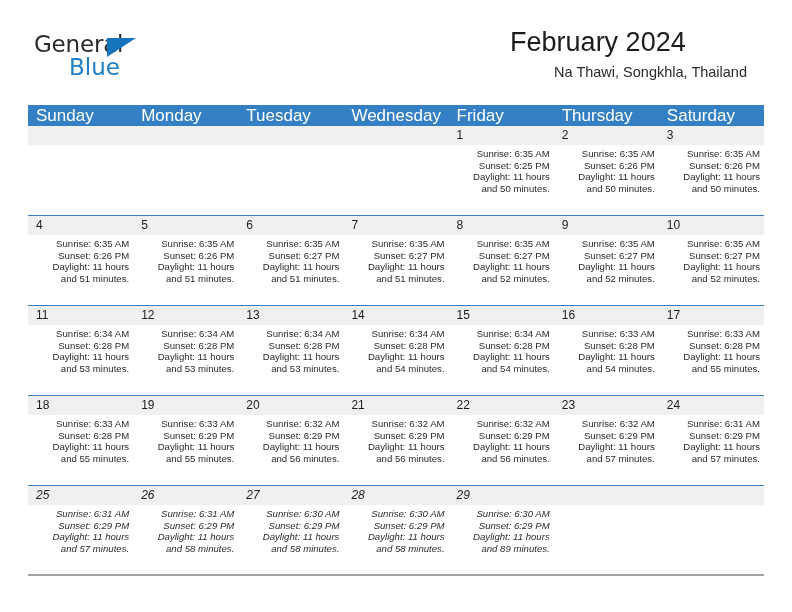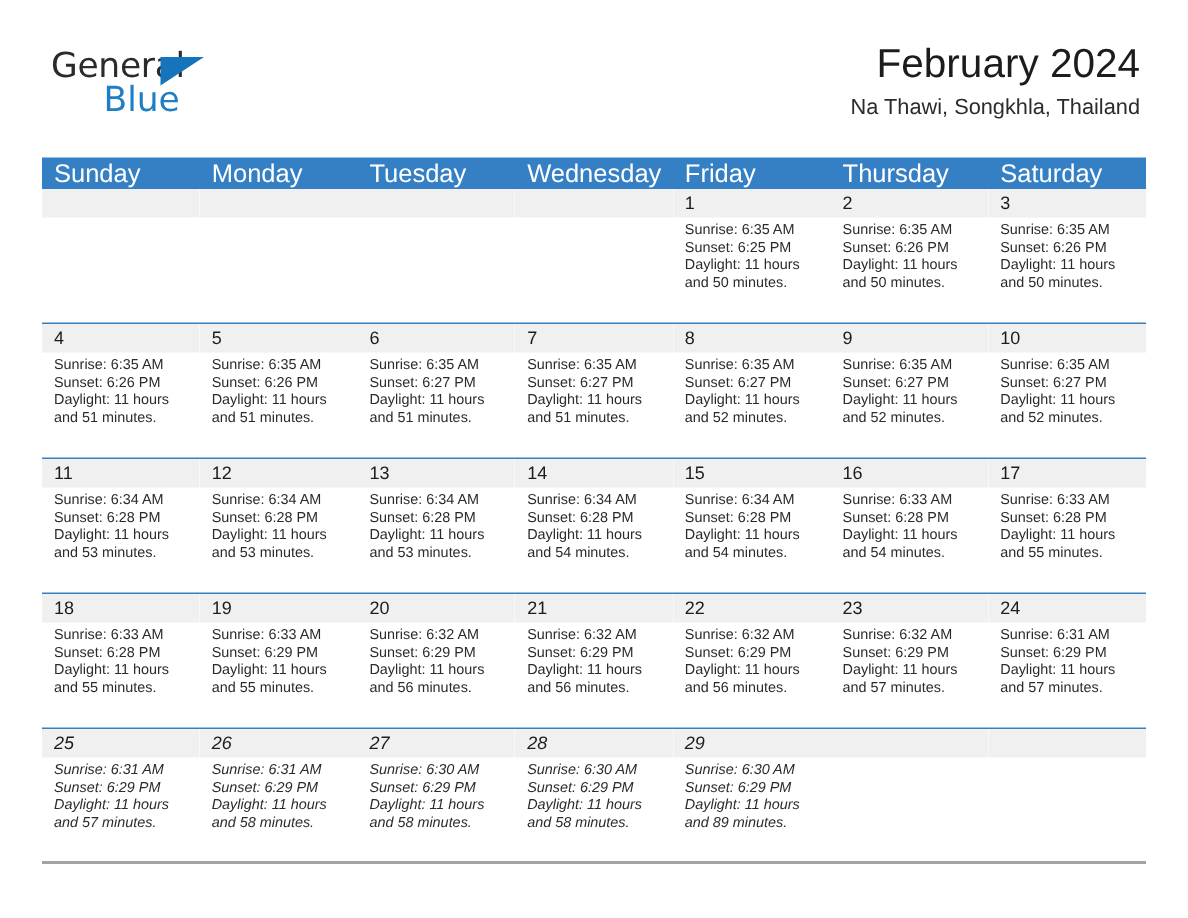--- a/index.html
+++ b/index.html
@@ -58,37 +58,38 @@
     left: 35px;
     top: 23px;
     font-size: 23px;
     color: #1f7fc4;
     line-height: 1;
     font-family: "DejaVu Sans", sans-serif;
   }
 
   .title-block {
     position: absolute;
-    right: 4px;
+    right: 17px;
     top: 0;
-    text-align: right;
+    text-align: left;
   }
   .cal-title {
     font-size: 27px;
     color: #1c1c1c;
     line-height: 1.1;
     white-space: nowrap;
     font-weight: normal;
   }
   .cal-subtitle {
     margin-top: 7px;
     font-size: 14.5px;
     color: #2b2b2b;
     line-height: 1.1;
     white-space: nowrap;
+    margin-left: 44px;
   }
 
   
   .calendar {
     position: absolute;
     left: 28px;
     top: 105px;
     width: 736px;
   }
   .weekday-row {
@@ -127,20 +128,21 @@
     font-size: 12px;
     color: #1c1c1c;
     line-height: 19px;
   }
   .day-cell.empty .day-num-band { background: #f0f0f0; }
   .day-info {
     padding: 3px 4px 0 8px;
     font-size: 9.6px;
     color: #2b2b2b;
     line-height: 11.6px;
+    text-align: right;
   }
   .day-info div { white-space: nowrap; }
 </style>
 </head>
 <body>
 
 <div class="page">
 
   <div class="topbar">
 

